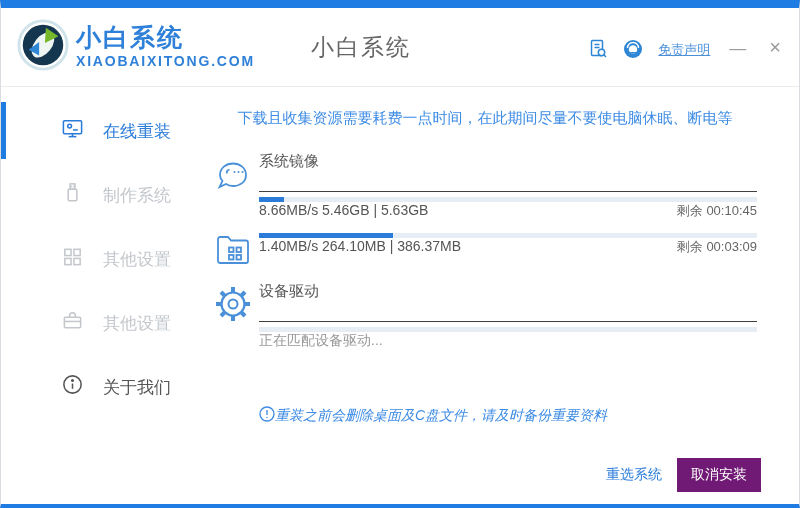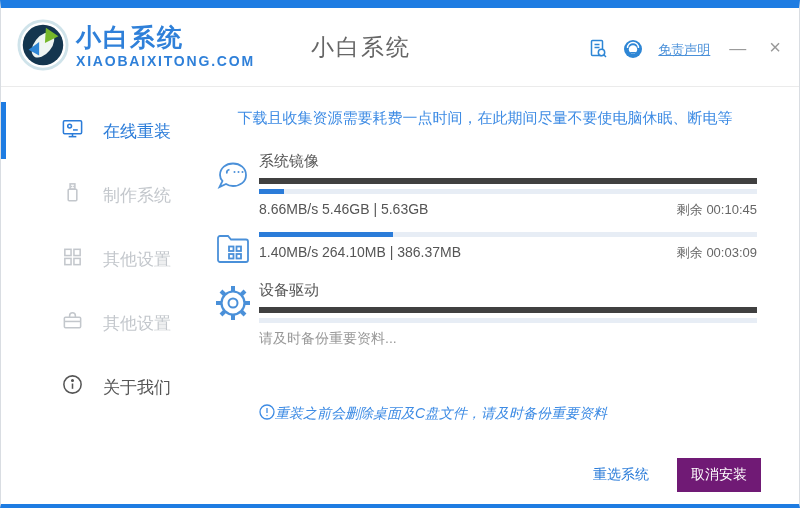--- a/index.html
+++ b/index.html
@@ -28,29 +28,29 @@
   .side-item.active { color:#2b7cd9; }
   .side-item.active::before { content:""; position:absolute; left:0; top:3px; width:5px; height:57px; background:#1e7ce2; }
   .side-item.dark { color:#555; }
   
   .main { flex:1; padding:16px 42px 0 12px; }
   .tip { color:#3d8be4; font-size:15px; text-align:center; margin-top:6px; }
   .tasks { margin-top:24px; }
   .task { display:flex; margin-bottom:8px; }
   .task-icon { width:46px; padding-top:2px; flex-shrink:0; }
   .task-body { flex:1; min-width:0; }
-  .task-name { font-size:15px; color:#555; padding-bottom:7px; border-bottom:6px solid #404040; }
+  .task-name { font-size:15px; color:#555; padding-bottom:20px; border-bottom:1px solid #404040; }
   .task-bar { height:5px; background:#e7edf5; margin-top:5px; overflow:hidden; }
   .task-fill { height:100%; background:#2b7cd9; width:0; }
-  .task-stats { display:flex; justify-content:space-between; align-items:baseline; margin-top:7px; font-size:14px; color:#555; }
+  .task-stats { display:flex; justify-content:space-between; align-items:baseline; font-size:14px; color:#555; }
   .task-remaining { font-size:13px; color:#666; }
   .task.driver .task-stats { color:#999; }
   .notice { display:flex; align-items:center; gap:0; color:#3d8be4; font-size:14px; margin-top:56px; margin-left:46px;font-style:italic; }
   
-  .footer { position:absolute; right:38px; bottom:12px; display:flex; align-items:center; gap:22px; }
+  .footer { position:absolute; right:38px; bottom:12px; display:flex; align-items:center; gap:9px; }
   .reselect { color:#2b7cd9; font-size:14px; cursor:pointer; background:none; border:none; font-family:inherit; }
   .cancel-btn { width:84px; height:34px; background:#701a75; color:#fff; font-size:14px; border:none; cursor:pointer; font-family:inherit; }
 </style>
 </head>
 <body>
 
 <div class="window">
 
   <div class="header">
     <div class="brand">
@@ -216,21 +216,21 @@
               <circle cx="20" cy="20" r="11.5" stroke-width="2.2"></circle>
               <circle cx="20" cy="20" r="4.5" stroke-width="2"></circle>
             </svg>
           </div>
           <div class="task-body">
             <div class="task-name">设备驱动</div>
             <div class="task-bar">
               <div class="task-fill" style="width: 0%;"></div>
             </div>
             <div class="task-stats">
-              <span>请及时备份重要资料...</span>
+              <span>正在匹配设备驱动...</span>
               <span class="task-remaining"></span>
             </div>
           </div>
         </div>
 
       </div>
 
       <div class="notice">
         <span>
           <svg width="16" height="16" viewBox="0 0 16 16" fill="none" stroke="#3d8be4" stroke-width="1.3">

